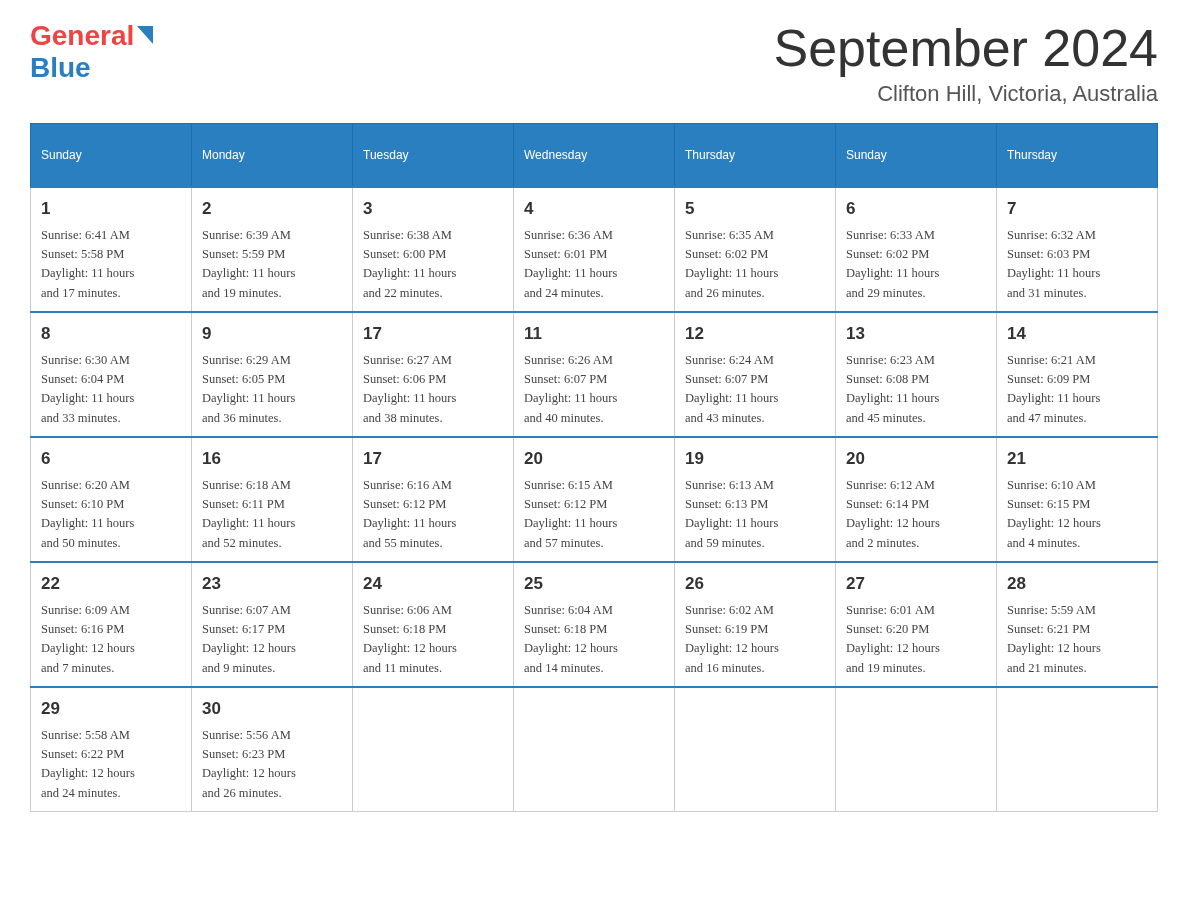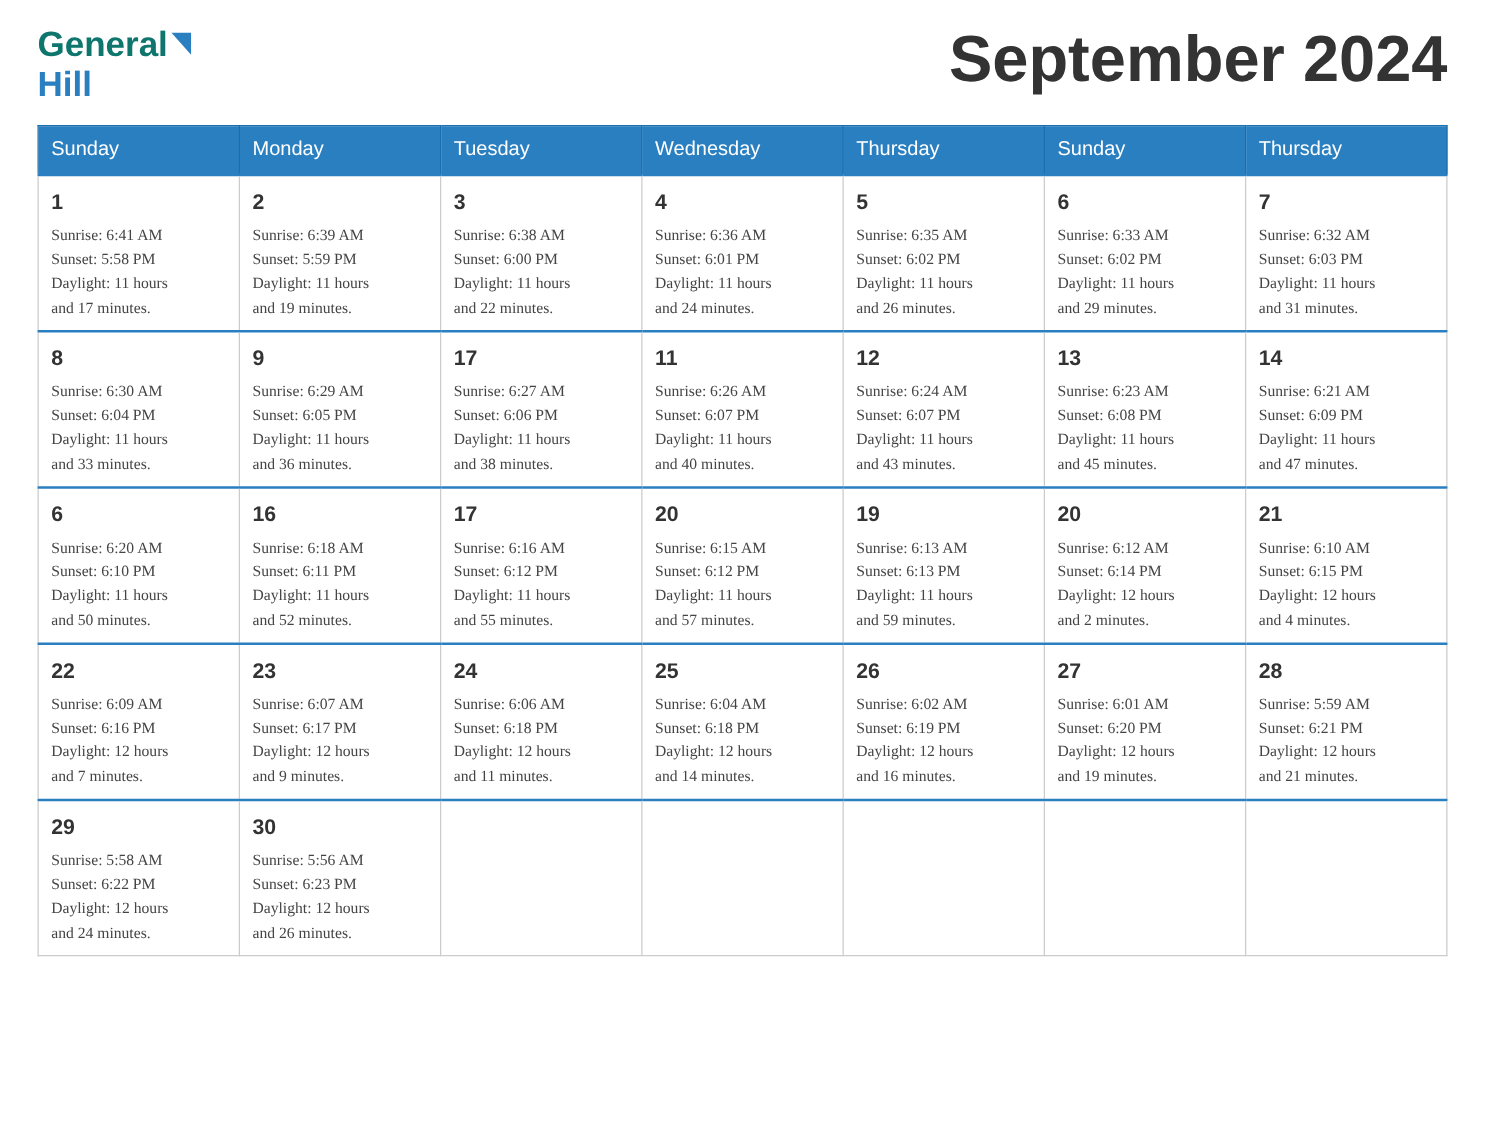--- a/index.html
+++ b/index.html
@@ -24,40 +24,40 @@
     }
     .logo-line {
       display: flex;
       align-items: center;
     }
     .title-area {
       text-align: right;
     }
     .month-title {
       font-size: 52px;
-      font-weight: bold;
+      font-weight: normal;
       color: #333;
       line-height: 1.1;
     }
     .location-title {
       font-size: 22px;
       color: #555;
       margin-top: 4px;
     }
     table {
       width: 100%;
       border-collapse: collapse;
       table-layout: fixed;
     }
     thead th {
       background-color: #2a7fc1;
       color: #fff;
       text-align: left;
-      padding: 10px 10px;
-      font-size: 16px;
+      padding: 24px 10px;
+      font-size: 12px;
       font-weight: normal;
       border: 1px solid #1a6faf;
     }
     tbody td {
       vertical-align: top;
       padding: 8px 10px;
       border: 1px solid #ccc;
       border-top: 2px solid #2a7fc1;
       font-size: 13px;
       line-height: 1.5;
@@ -81,33 +81,34 @@
     .empty-cell {
       background: #fff;
     }
   </style>
 </head>
 <body>
 
 <div class="header-area">
   <div class="logo">
     <div class="logo-line">
-      <span style="font-size:28px;font-weight:bold;color:#0f766e;">General</span>
+      <span style="font-size:28px;font-weight:bold;color:#ef4444;">General</span>
       <span style="display:inline-block;margin-left:3px;margin-top:2px;">
         <svg width="16" height="18" viewBox="0 0 16 18">
             <polygon points="0,0 16,0 16,18" fill="#2a7fc1"></polygon>
           </svg>
       </span>
     </div>
     <div>
-      <span style="font-size:28px;font-weight:bold;color:#2a7fc1;">Hill</span>
+      <span style="font-size:28px;font-weight:bold;color:#2a7fc1;">Blue</span>
     </div>
   </div>
   <div class="title-area">
     <div class="month-title">September 2024</div>
+    <div class="location-title">Clifton Hill, Victoria, Australia</div>
   </div>
 </div>
 
 <table>
   <thead>
     <tr>
       <th>Sunday</th>
       <th>Monday</th>
       <th>Tuesday</th>
       <th>Wednesday</th>

